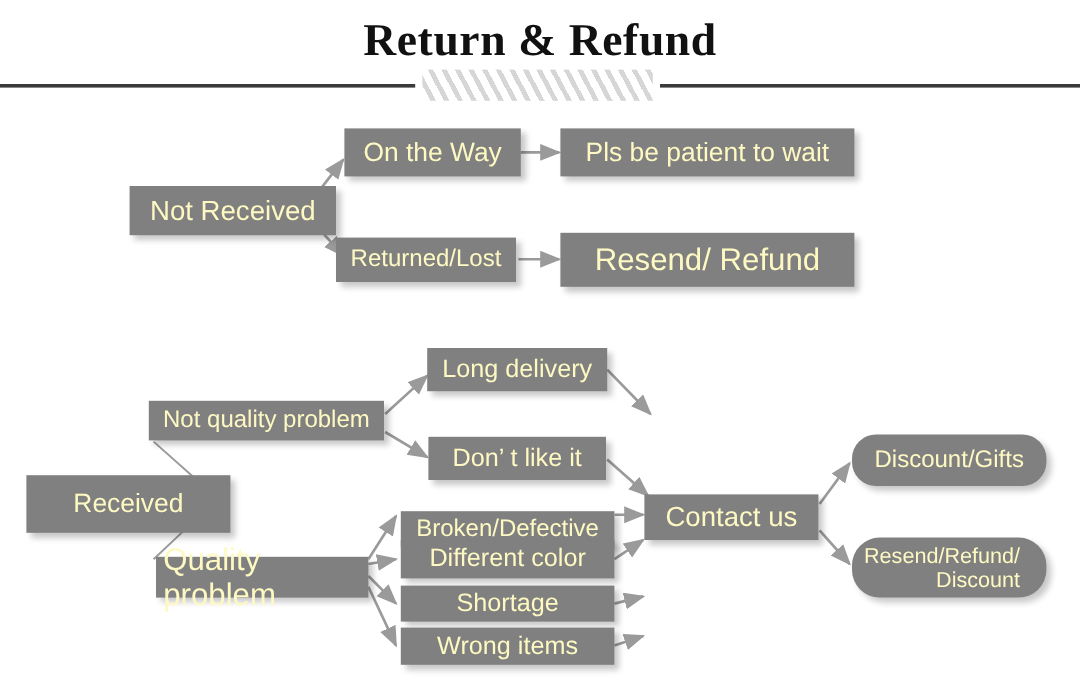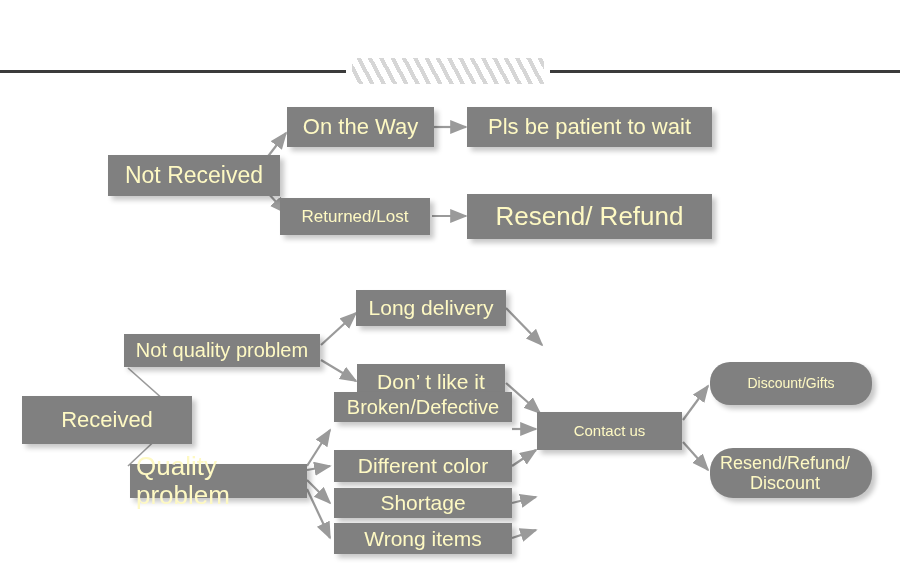--- a/index.html
+++ b/index.html
@@ -65,38 +65,39 @@
     display: flex;
     align-items: center;
     justify-content: center;
     padding: 0 6px;
     line-height: 1.12;
     white-space: pre-line;
     z-index: 3;
   }
   .node.left-align {
     justify-content: flex-start;
-    text-align: center;
+    text-align: right;
     padding-left: 10px;
     border-radius: 23px;
   }
 
   
   #connectors {
     position: absolute;
     left: 0; top: 0;
     width: 900px; height: 578px;
     z-index: 1;
     pointer-events: none;
   }
 </style>
 </head>
 <body>
 
 <div id="title-area">
+  <div id="page-title">Return &amp; Refund</div>
   <div class="divider-line" id="divider-line-left"></div>
   <div id="divider-hatch"></div>
   <div class="divider-line" id="divider-line-right"></div>
 </div>
 
 <svg id="connectors" viewBox="0 0 900 578">
   <defs>
     <marker id="ah" markerWidth="9" markerHeight="9" refX="7.2" refY="3.2" orient="auto" markerUnits="strokeWidth">
       <path d="M0,0 L8,3.2 L0,6.4 z" fill="#9a9a9a"></path>
     </marker>
@@ -148,40 +149,40 @@
     <path d="M683,442 L708,470" marker-end="url(#ah)"></path>
   </g>
 </svg>
 
 <div class="node" style="left:108px; top:155px; width:172px; height:41px; font-size:23px;">Not Received</div>
 
 <div class="node" style="left:287px; top:107px; width:147px; height:40px; font-size:22px;">On the Way</div>
 
 <div class="node" style="left:467px; top:107px; width:245px; height:40px; font-size:22px;">Pls be patient to wait</div>
 
-<div class="node" style="left:280px; top:198px; width:150px; height:37px; font-size:17px;">Returned/Lost</div>
+<div class="node" style="left:280px; top:198px; width:150px; height:37px; font-size:20px;">Returned/Lost</div>
 
 <div class="node" style="left:467px; top:194px; width:245px; height:45px; font-size:26px;">Resend/ Refund</div>
 
 <div class="node" style="left:22px; top:396px; width:170px; height:48px; font-size:22px;">Received</div>
 
 <div class="node" style="left:124px; top:334px; width:196px; height:33px; font-size:20px;">Not quality problem</div>
 
 <div class="node" style="left:130px; top:464px; width:177px; height:34px; font-size:26px;">Quality problem</div>
 
 <div class="node" style="left:356px; top:290px; width:150px; height:36px; font-size:21px;">Long delivery</div>
 
 <div class="node" style="left:357px; top:364px; width:148px; height:36px; font-size:21px;">Don’  t like it</div>
 
-<div class="node" style="left:334px; top:392px; width:178px; height:30px; font-size:20px;">Broken/Defective</div>
+<div class="node" style="left:334px; top:426px; width:178px; height:30px; font-size:20px;">Broken/Defective</div>
 
 <div class="node" style="left:334px; top:450px; width:178px; height:32px; font-size:21px;">Different color</div>
 
 <div class="node" style="left:334px; top:488px; width:178px; height:30px; font-size:21px;">Shortage</div>
 
 <div class="node" style="left:334px; top:523px; width:178px; height:31px; font-size:21px;">Wrong items</div>
 
-<div class="node" style="left:537px; top:412px; width:145px; height:38px; font-size:15px;">Contact us</div>
+<div class="node" style="left:537px; top:412px; width:145px; height:38px; font-size:23px;">Contact us</div>
 
-<div class="node" style="left:710px; top:362px; width:162px; height:43px; font-size:14px;border-radius:20px;">Discount/Gifts</div>
+<div class="node" style="left:710px; top:362px; width:162px; height:43px; font-size:20px;border-radius:20px;">Discount/Gifts</div>
 
 <div class="node left-align" style="left:710px; top:448px; width:162px; height:50px; font-size:18px;">Resend/Refund/
 Discount</div>
 
 </body></html>

